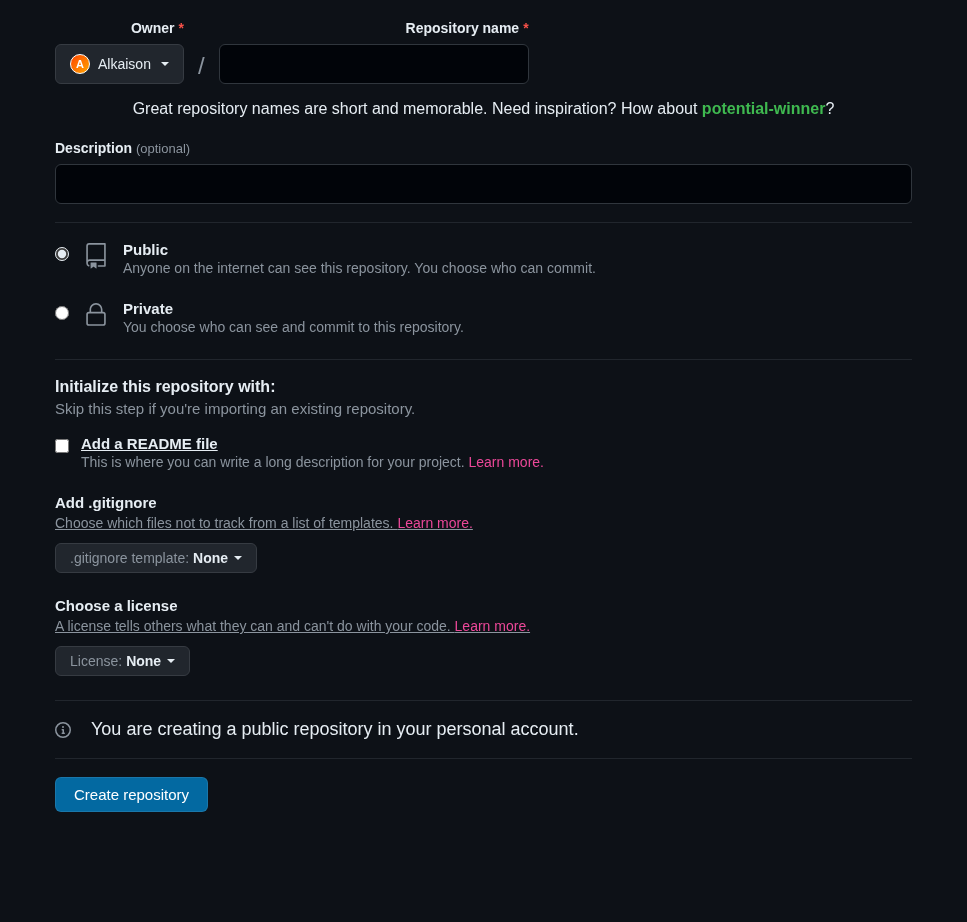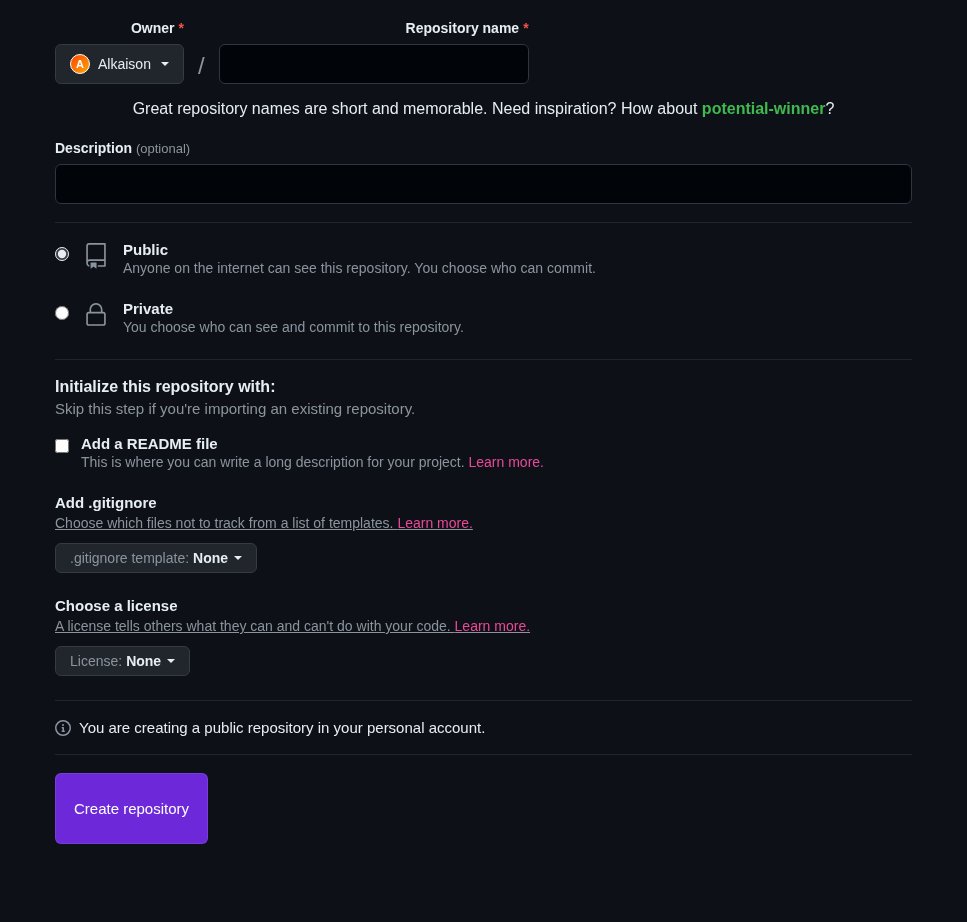--- a/index.html
+++ b/index.html
@@ -174,20 +174,21 @@
       margin-top: 4px;
       cursor: pointer;
     }
     .checkbox-content {
       flex: 1;
     }
     .checkbox-title {
       font-weight: 600;
       font-size: 15px;
       color: #e6edf3;
+      text-decoration: underline;
     }
     .checkbox-desc {
       font-size: 14px;
       color: #8b949e;
       margin-top: 2px;
     }
     .learn-more {
       color: #ec4899;
       cursor: pointer;
     }
@@ -218,35 +219,35 @@
       cursor: pointer;
       gap: 4px;
     }
     .dropdown-btn .value {
       color: #e6edf3;
       font-weight: 600;
     }
     .info-row {
       display: flex;
       align-items: center;
-      gap: 8px;
-      font-size: 15px;
+      gap: 20px;
+      font-size: 18px;
       color: #e6edf3;
       margin: 14px 0;
     }
     .info-icon {
       width: 16px;
       height: 16px;
       fill: #8b949e;
     }
     .primary-btn {
-      background-color: #6d28d9;
+      background-color: #0369a1;
       border: 1px solid rgba(240,246,252,0.1);
       border-radius: 6px;
-      padding: 26px 18px;
+      padding: 8px 18px;
       color: #ffffff;
       font-size: 15px;
       font-weight: 500;
       cursor: pointer;
     }
   </style>
 </head>
 <body>
 
 

